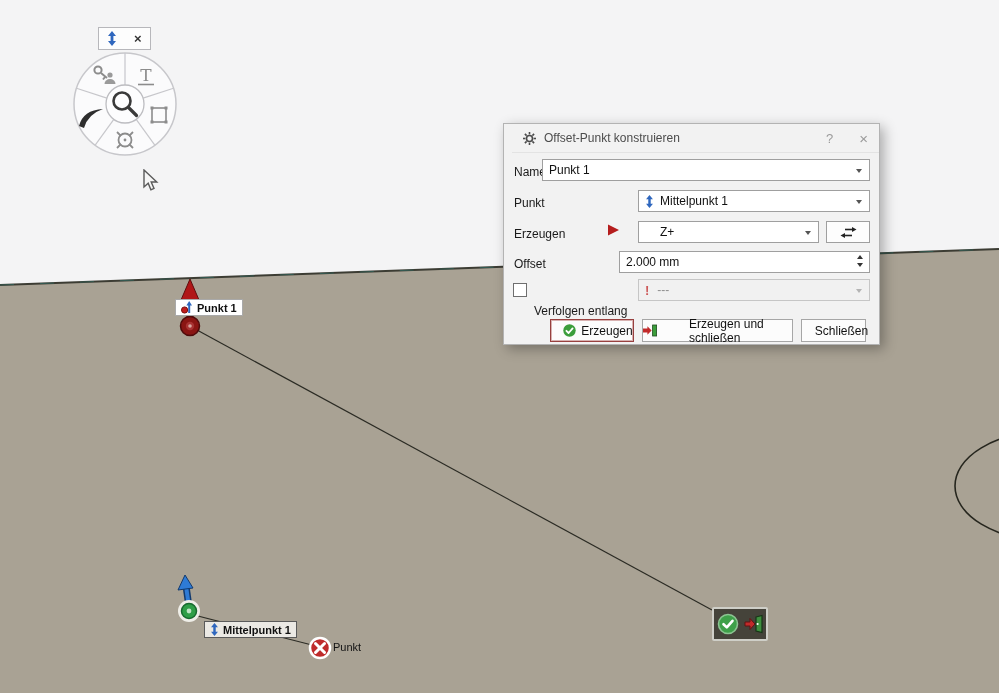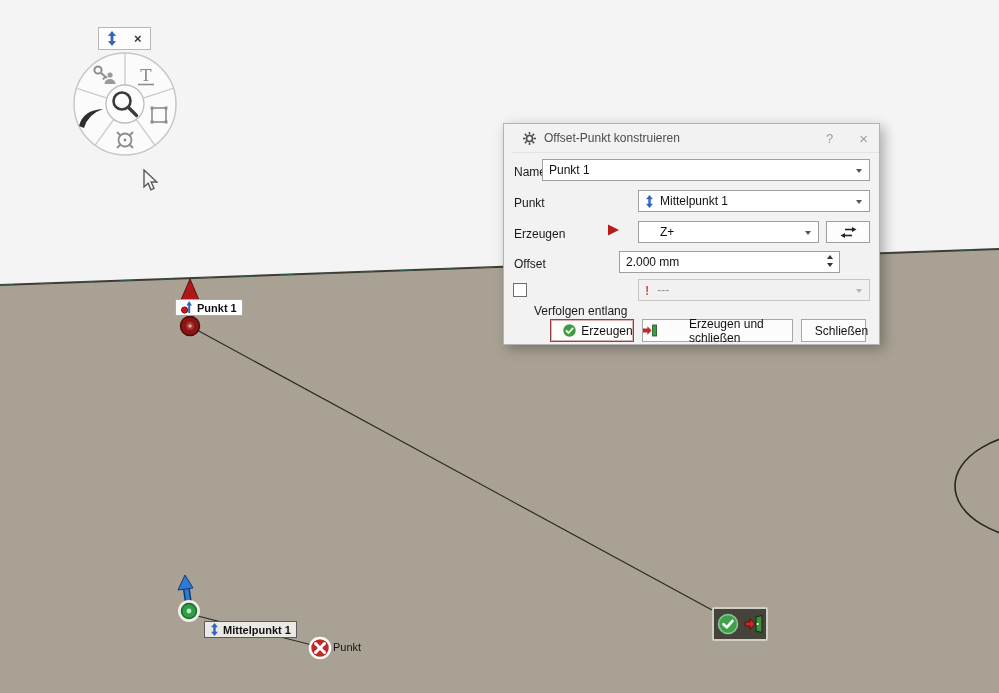--- a/index.html
+++ b/index.html
@@ -295,21 +295,21 @@
   <div class="swap-btn">
     <svg width="17" height="13" viewBox="0 0 17 13">
       <line x1="5" y1="3.5" x2="12" y2="3.5" stroke="#222" stroke-width="1.6"></line>
       <polygon points="12,1 16.5,3.5 12,6" fill="#222"></polygon>
       <line x1="5" y1="9.5" x2="12" y2="9.5" stroke="#222" stroke-width="1.6"></line>
       <polygon points="5,7 0.5,9.5 5,12" fill="#222"></polygon>
     </svg>
   </div>
 
   <span class="dlg-label" style="left:10px; top:133px;text-align:right;">Offset</span>
-  <div class="spin-input" style="left:115px; top:127px; width:221px;">
+  <div class="spin-input" style="left:115px; top:127px; width:251px;">
     <span>2.000 mm</span>
     <span class="spinner">
       <span class="spin-up"></span>
       <span class="spin-down"></span>
     </span>
   </div>
 
   <span class="checkbox"></span>
   <span class="dlg-label" style="left:30px; top:168px;margin-top:12px;">Verfolgen entlang</span>
   <div class="combo combo-disabled" style="left:134px; top:155px; width:232px;">

